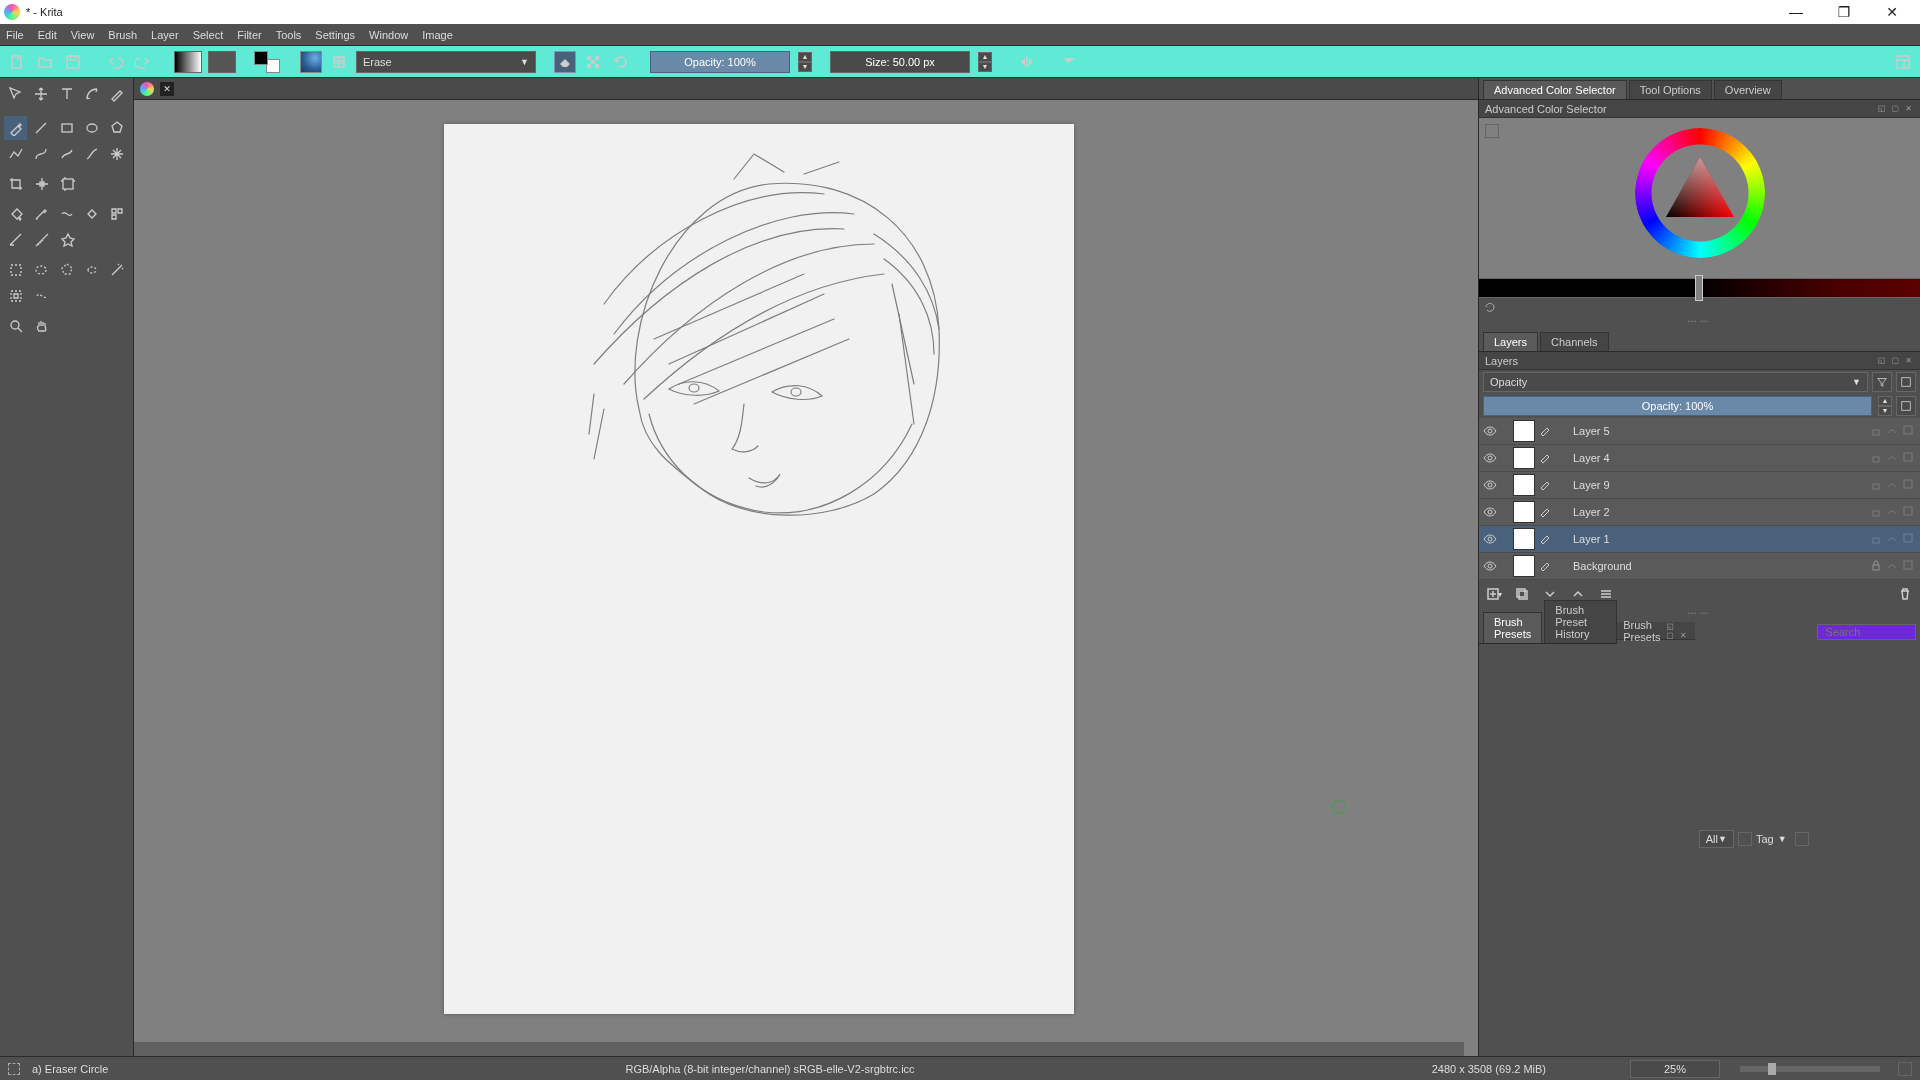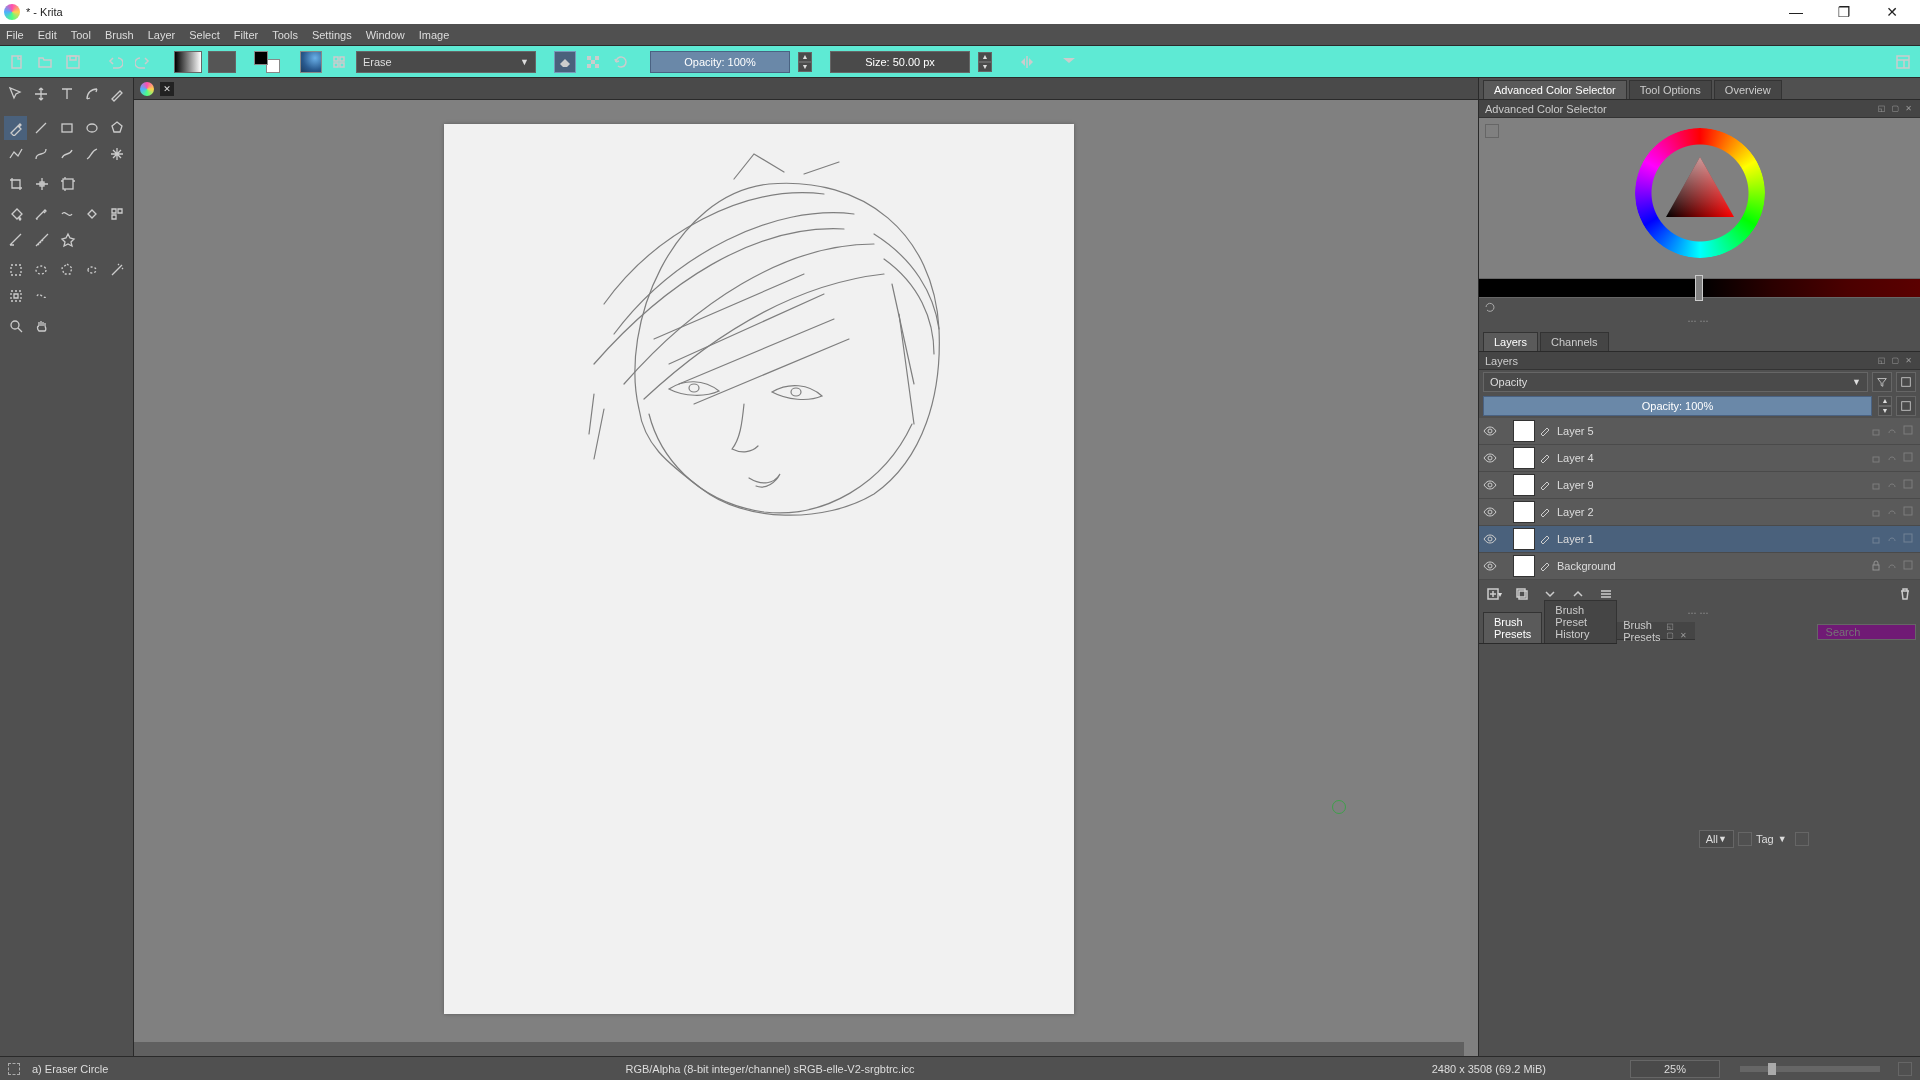--- a/index.html
+++ b/index.html
@@ -70,35 +70,35 @@
 .opacity-row { padding: 2px 4px; display: flex; gap: 4px; }
 .opacity-slider { flex: 1; height: 20px; background: #6a88a8; display: flex; align-items: center; justify-content: center; color: #fff; border: 1px solid #4a6282; }
 .layer-list { background: #5a5a5a; }
 .layer-row { height: 27px; display: flex; align-items: center; padding: 0 4px; gap: 4px; border-bottom: 1px solid #4a4a4a; }
 .layer-row.selected { background: #4a617c; }
 .eye { width: 14px; height: 14px; }
 .eye svg { width: 14px; height: 14px; stroke: #ccc; fill: none; }
 .layer-thumb { width: 22px; height: 22px; background: #fff; border: 1px solid #333; }
 .layer-type { width: 14px; height: 14px; }
 .layer-type svg { width: 12px; height: 12px; stroke: #ccc; fill: none; }
-.layer-name { flex: 1; color: #ddd; }
+.layer-name { flex: 1; color: #ddd; margin-left: 16px; }
 .layer-icons { display: flex; gap: 2px; }
 .layer-icons span { width: 14px; height: 14px; opacity: 0.5; }
 .layer-buttons { height: 28px; display: flex; align-items: center; padding: 0 4px; gap: 6px; background: #505050; }
 .lbtn { width: 22px; height: 22px; display: flex; align-items: center; justify-content: center; }
 .lbtn svg { width: 14px; height: 14px; stroke: #ccc; fill: none; stroke-width: 1.5; }
 .brush-panel { flex: 1; display: flex; flex-direction: row; min-height: 0; }
 .tag-row { display: flex; align-items: center; padding: 2px 4px; gap: 4px; }
 .tag-select { flex: 1; height: 18px; background: #4a4a4a; border: 1px solid #666; display: flex; align-items: center; padding: 0 6px; }
 .brush-grid { flex: 1; overflow: hidden; background: #606060; display: grid; grid-template-columns: repeat(8, 1fr); grid-auto-rows: 54px; }
 .brush-cell { border: 1px solid #888; background: #e8e8e8; position: relative; overflow: hidden; }
 .brush-cell.selected { border: 2px solid #6ab0e8; background: #d8eeff; }
 .brush-cell .stroke { position: absolute; inset: 0; }
 .search-row { height: 20px; padding: 2px 4px; }
-.search-row input { width: 100%; height: 16px; background: #701a75; border: 1px solid #666; color: #aaa; padding: 0 8px; font-size: 11px; }
+.search-row input { width: 100%; height: 16px; background: #6d28d9; border: 1px solid #666; color: #aaa; padding: 0 8px; font-size: 11px; }
 .statusbar { height: 24px; background: #505050; border-top: 1px solid #2a2a2a; display: flex; align-items: center; padding: 8px 8px; gap: 12px; color: #ddd; }
 .statusbar .sel-sq { width: 12px; height: 12px; border: 1px dashed #aaa; }
 .statusbar .spacer { flex: 1; }
 .statusbar .zoom-box { width: 90px; height: 18px; background: #4a4a4a; border: 1px solid #666; text-align: center; line-height: 16px; }
 .dots { height: 14px; text-align: center; color: #aaa; font-size: 9px; letter-spacing: 3px; }
 </style>
 </head>
 <body>
 
 <div class="titlebar">
@@ -107,21 +107,21 @@
   <div class="wcontrols">
     <span>—</span>
     <span>❐</span>
     <span>✕</span>
   </div>
 </div>
 
 <div class="menubar">
   <span>File</span>
   <span>Edit</span>
-  <span>Tool</span>
+  <span>View</span>
   <span>Brush</span>
   <span>Layer</span>
   <span>Select</span>
   <span>Filter</span>
   <span>Tools</span>
   <span>Settings</span>
   <span>Window</span>
   <span>Image</span>
 </div>
 

